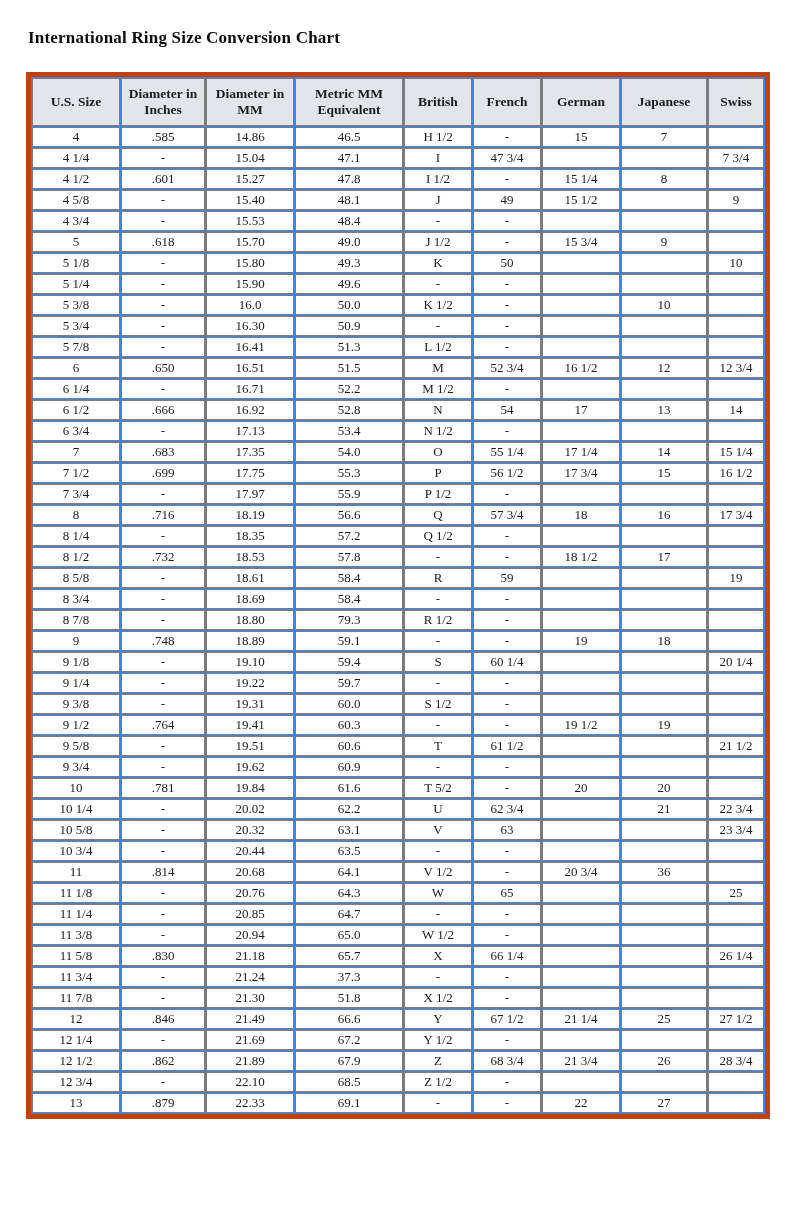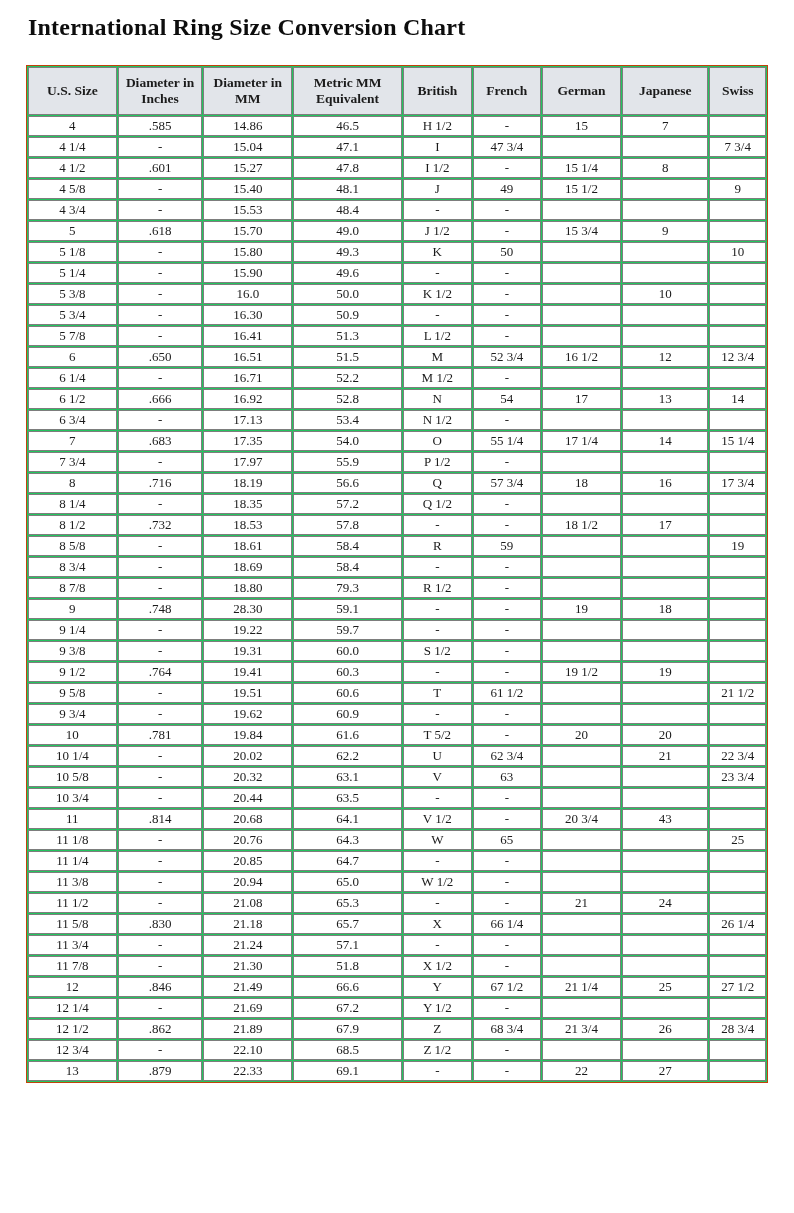--- a/index.html
+++ b/index.html
@@ -11,32 +11,32 @@
   .page {
     width: 794px;
     min-height: 1213px;
     box-sizing: border-box;
     padding: 8px 26px 20px 26px;
     font-family: "Liberation Serif", serif;
     color: #1b1b1b;
   }
   .page-title {
     font-family: "Liberation Serif", serif;
-    font-size: 24px;
+    font-size: 17px;
     font-weight: bold;
     color: #0d0d0d;
-    margin: 6px 0 24px 2px;
+    margin: 20px 0 24px 2px;
     letter-spacing: 0.2px;
   }
   table.ring-table {
     border-collapse: separate;
     border-spacing: 1px;
     width: 742px;
-    background: #22c55e;
-    border: 1px solid #c2410c;
+    background: #3b82f6;
+    border: 5px solid #c2410c;
     table-layout: fixed;
   }
   table.ring-table th {
     background: #e2e5ea;
     border: 1px solid #7d7d7d;
     font-size: 13.5px;
     font-weight: bold;
     text-align: center;
     vertical-align: middle;
     padding: 6px 2px;
@@ -268,20 +268,31 @@
           <td>.683</td>
           <td>17.35</td>
           <td>54.0</td>
           <td>O</td>
           <td>55 1/4</td>
           <td>17 1/4</td>
           <td>14</td>
           <td>15 1/4</td>
         </tr>
         <tr>
+          <td>7 1/2</td>
+          <td>.699</td>
+          <td>17.75</td>
+          <td>55.3</td>
+          <td>P</td>
+          <td>56 1/2</td>
+          <td>17 3/4</td>
+          <td>15</td>
+          <td>16 1/2</td>
+        </tr>
+        <tr>
           <td>7 3/4</td>
           <td>-</td>
           <td>17.97</td>
           <td>55.9</td>
           <td>P 1/2</td>
           <td>-</td>
           <td></td>
           <td></td>
           <td></td>
         </tr>
@@ -347,27 +358,38 @@
           <td>79.3</td>
           <td>R 1/2</td>
           <td>-</td>
           <td></td>
           <td></td>
           <td></td>
         </tr>
         <tr>
           <td>9</td>
           <td>.748</td>
-          <td>28.30</td>
+          <td>18.89</td>
           <td>59.1</td>
           <td>-</td>
           <td>-</td>
           <td>19</td>
           <td>18</td>
           <td></td>
+        </tr>
+        <tr>
+          <td>9 1/8</td>
+          <td>-</td>
+          <td>19.10</td>
+          <td>59.4</td>
+          <td>S</td>
+          <td>60 1/4</td>
+          <td></td>
+          <td></td>
+          <td>20 1/4</td>
         </tr>
         <tr>
           <td>9 1/4</td>
           <td>-</td>
           <td>19.22</td>
           <td>59.7</td>
           <td>-</td>
           <td>-</td>
           <td></td>
           <td></td>
@@ -462,21 +484,21 @@
           <td></td>
         </tr>
         <tr>
           <td>11</td>
           <td>.814</td>
           <td>20.68</td>
           <td>64.1</td>
           <td>V 1/2</td>
           <td>-</td>
           <td>20 3/4</td>
-          <td>43</td>
+          <td>36</td>
           <td></td>
         </tr>
         <tr>
           <td>11 1/8</td>
           <td>-</td>
           <td>20.76</td>
           <td>64.3</td>
           <td>W</td>
           <td>65</td>
           <td></td>
@@ -496,49 +518,38 @@
         </tr>
         <tr>
           <td>11 3/8</td>
           <td>-</td>
           <td>20.94</td>
           <td>65.0</td>
           <td>W 1/2</td>
           <td>-</td>
           <td></td>
           <td></td>
-          <td></td>
-        </tr>
-        <tr>
-          <td>11 1/2</td>
-          <td>-</td>
-          <td>21.08</td>
-          <td>65.3</td>
-          <td>-</td>
-          <td>-</td>
-          <td>21</td>
-          <td>24</td>
           <td></td>
         </tr>
         <tr>
           <td>11 5/8</td>
           <td>.830</td>
           <td>21.18</td>
           <td>65.7</td>
           <td>X</td>
           <td>66 1/4</td>
           <td></td>
           <td></td>
           <td>26 1/4</td>
         </tr>
         <tr>
           <td>11 3/4</td>
           <td>-</td>
           <td>21.24</td>
-          <td>57.1</td>
+          <td>37.3</td>
           <td>-</td>
           <td>-</td>
           <td></td>
           <td></td>
           <td></td>
         </tr>
         <tr>
           <td>11 7/8</td>
           <td>-</td>
           <td>21.30</td>

